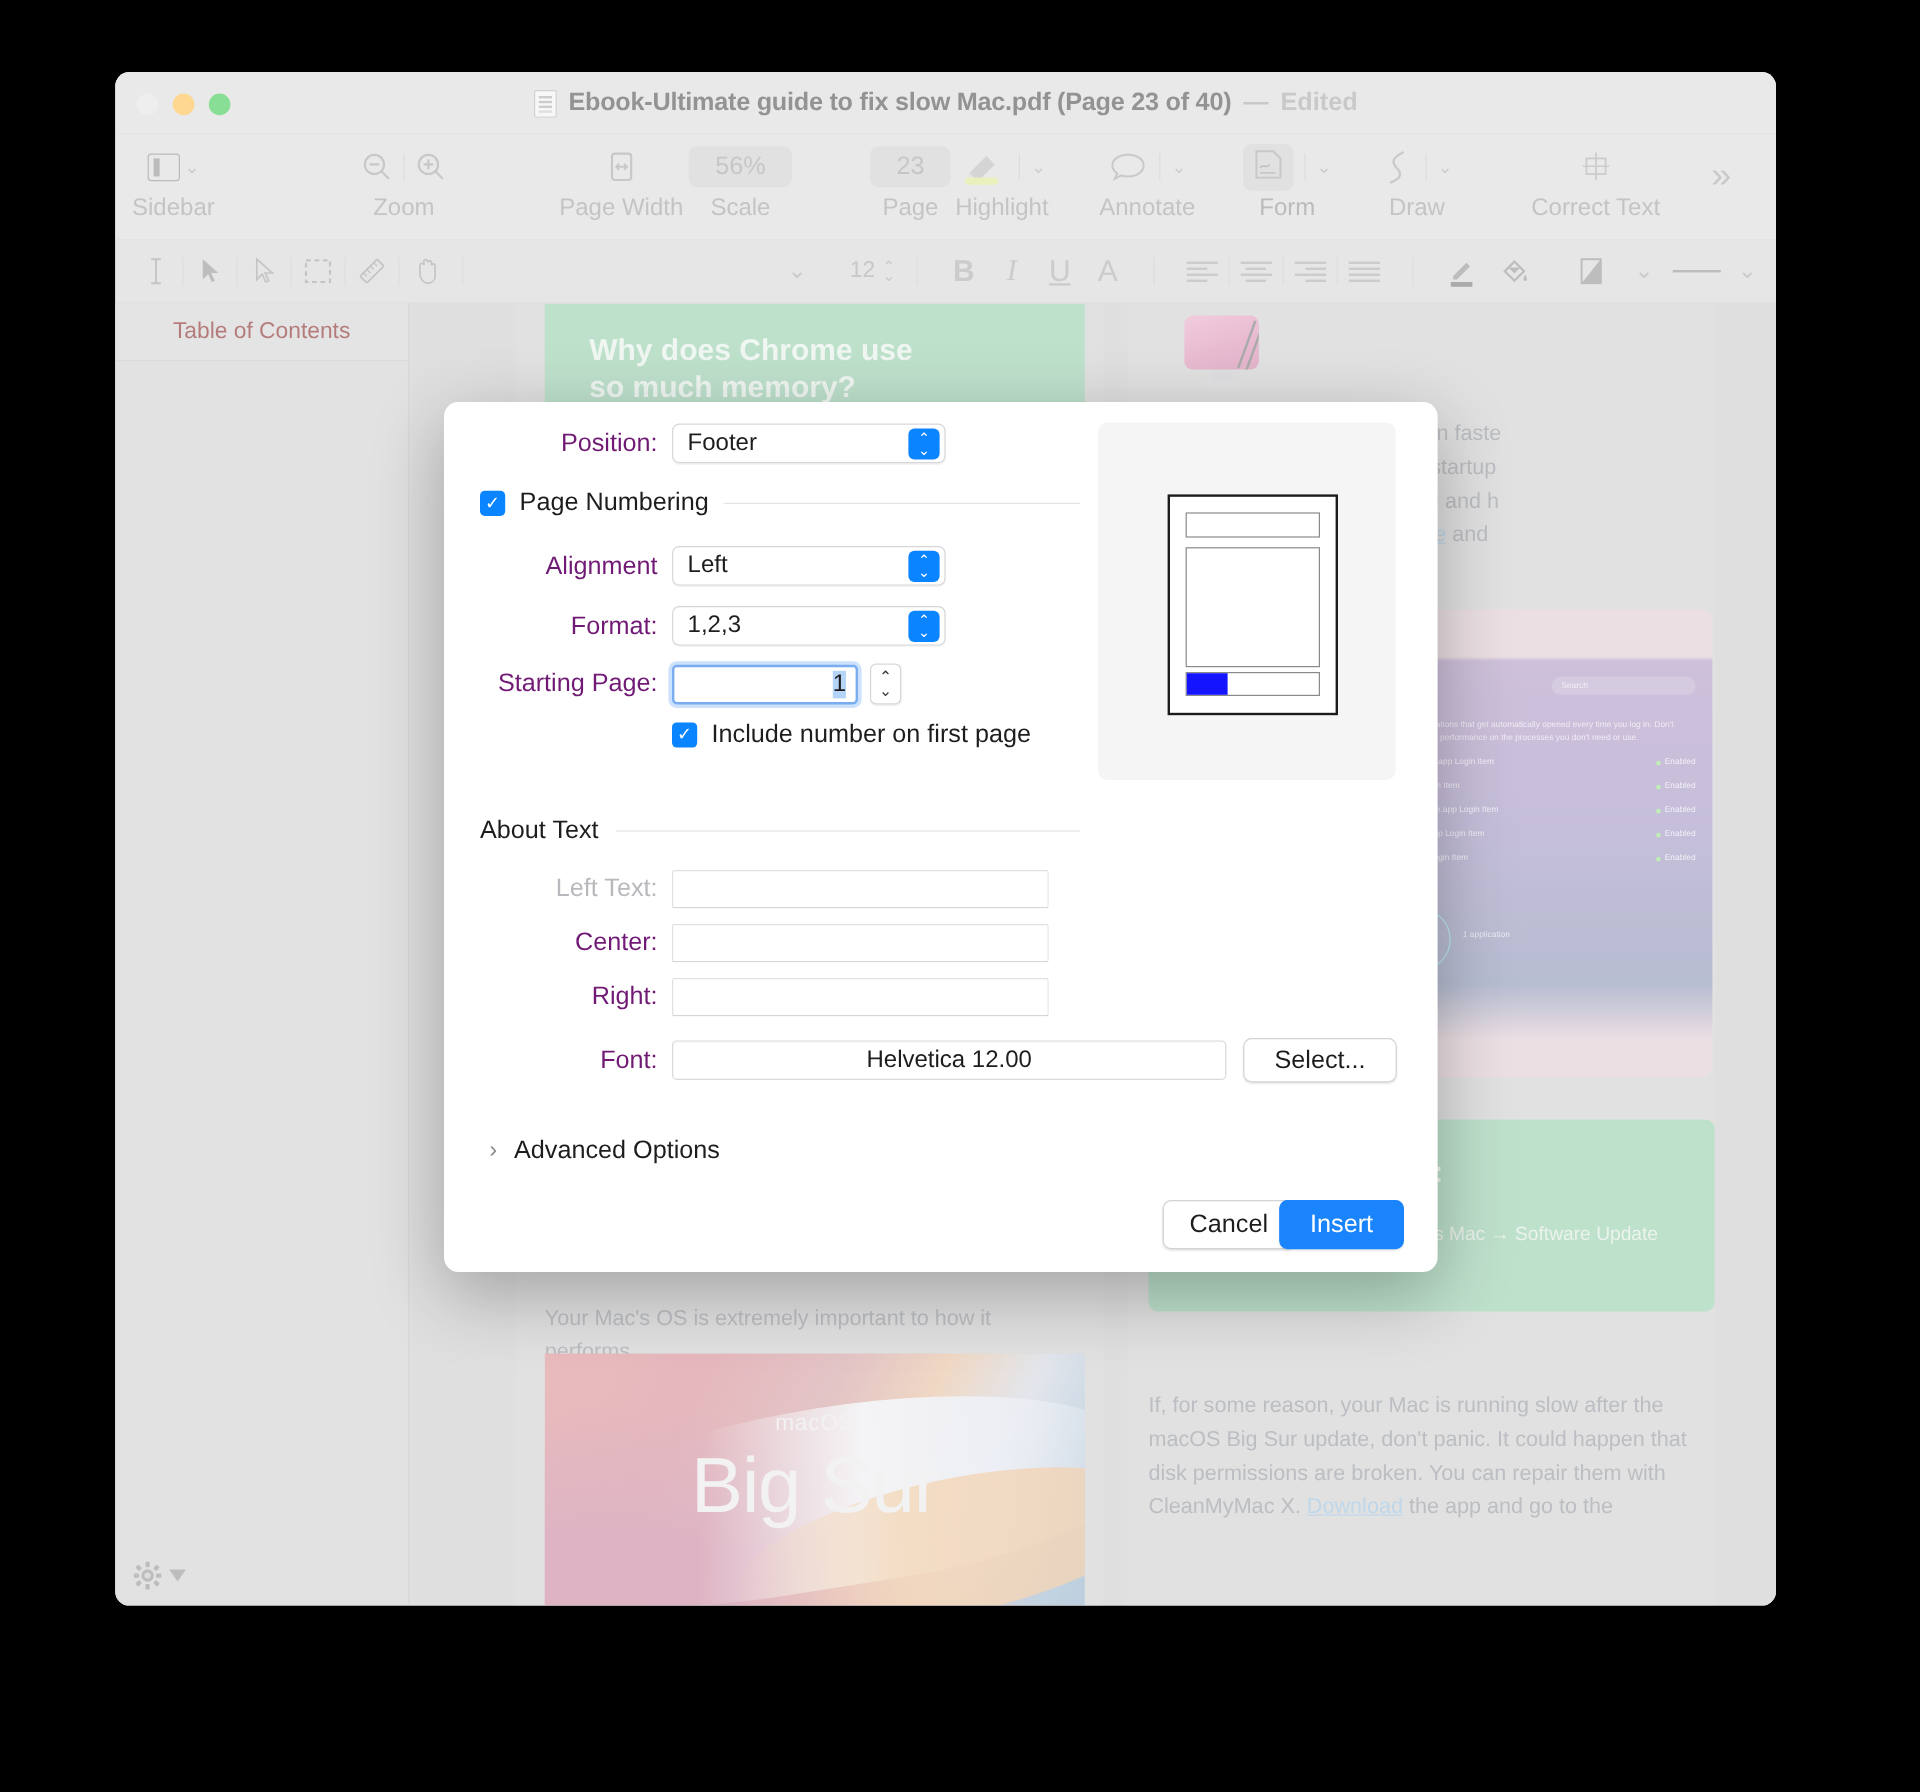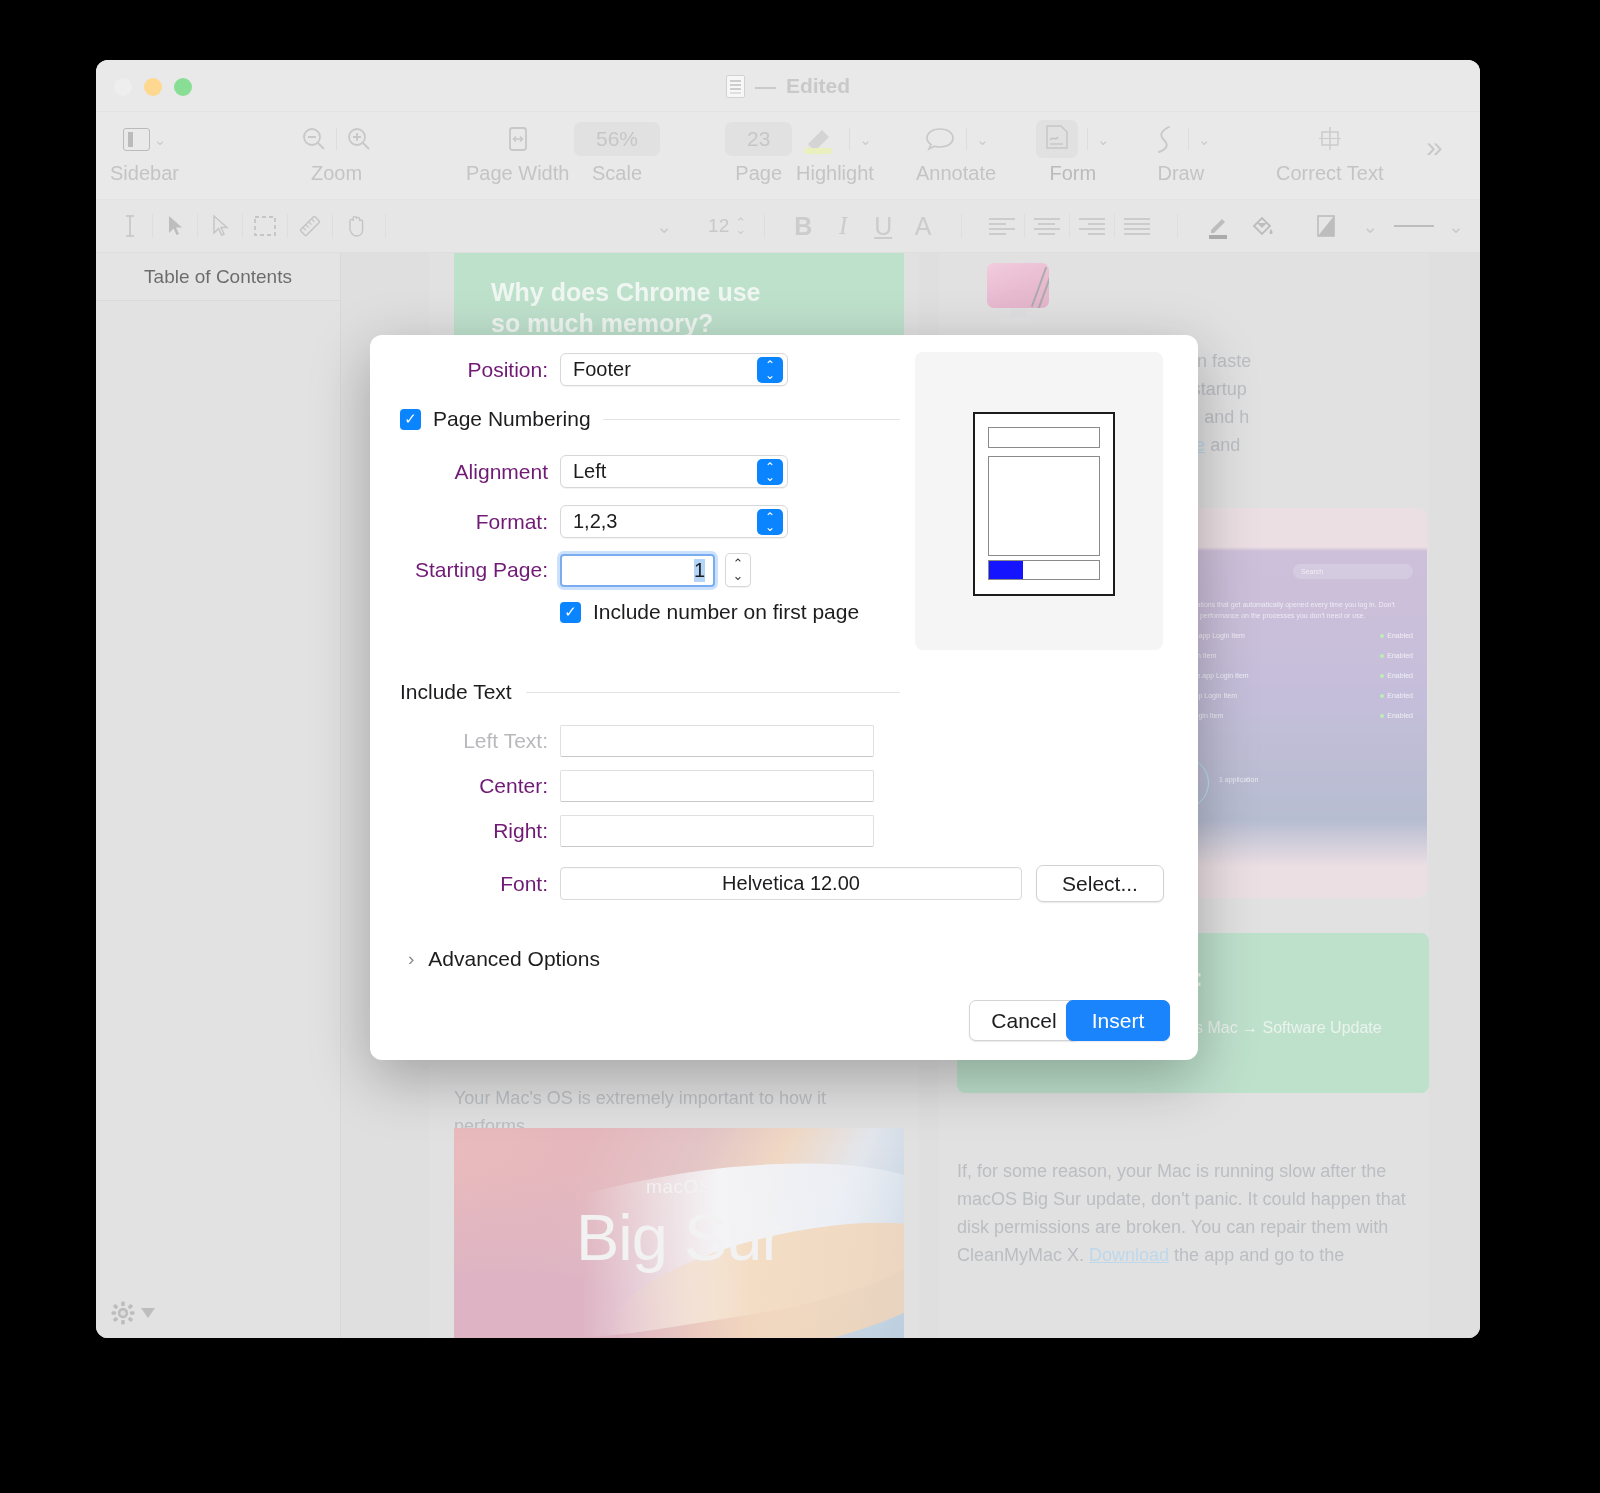--- a/index.html
+++ b/index.html
@@ -111,21 +111,21 @@
 
   
   #body-area { position: relative; height: 1085px; background: #c8c8c8; display: flex; }
 
   #sidebar {
     width: 245px; background: #cdcdcd; border-right: 1px solid #bcbcbc;
     position: relative;
   }
   #toc-header {
     height: 48px; display: flex; align-items: center; justify-content: center;
-    font-size: 19px; color: #000000; background: #d0d0d0;
+    font-size: 19px; color: #7f1d1d; background: #d0d0d0;
     border-bottom: 1px solid #c0c0c0;
   }
   #gear-row {
     position: absolute; left: 14px; bottom: 12px;
     display: flex; align-items: center; gap: 5px;
   }
   .tri-down {
     width: 0; height: 0; border-left: 7px solid transparent;
     border-right: 7px solid transparent; border-top: 10px solid #8e8e8e;
   }
@@ -300,20 +300,21 @@
 <div id="window">
 
   <div id="titlebar">
     <div class="traffic">
       <div class="light close"></div>
       <div class="light min"></div>
       <div class="light max"></div>
     </div>
     <div id="title-wrap">
       <div id="doc-icon"></div>
+      <span id="title-text">Ebook-Ultimate guide to fix slow Mac.pdf (Page 23 of 40)</span>
       <span id="title-edited">—</span>
       <span id="title-edited">Edited</span>
     </div>
   </div>
 
   <div id="toolbar1">
 
     <div class="tb-group" style="left:14px;">
       <div class="tb-icons">
         <span class="icon-btn">
@@ -799,21 +800,21 @@
     </div>
 
     <div class="row" style="position:absolute;left:190px;top:265px;gap:12px;">
       <span class="checkbox">
           <span>✓</span>
         </span>
       <span class="cb-label">Include number on first page</span>
     </div>
 
     <div class="row" style="position:absolute;left:30px;top:345px;width:500px;gap:14px;">
-      <span class="section-title">Include Text</span>
+      <span class="section-title">About Text</span>
       <span class="hr"></span>
     </div>
 
     <div class="row" style="position:absolute;left:30px;top:435px;width:510px;">
       <span class="lbl" style="width:148px">Center:</span>
       <div class="underline-field" style="width:314px;margin-left:12px">
         <span></span>
       </div>
     </div>
 

